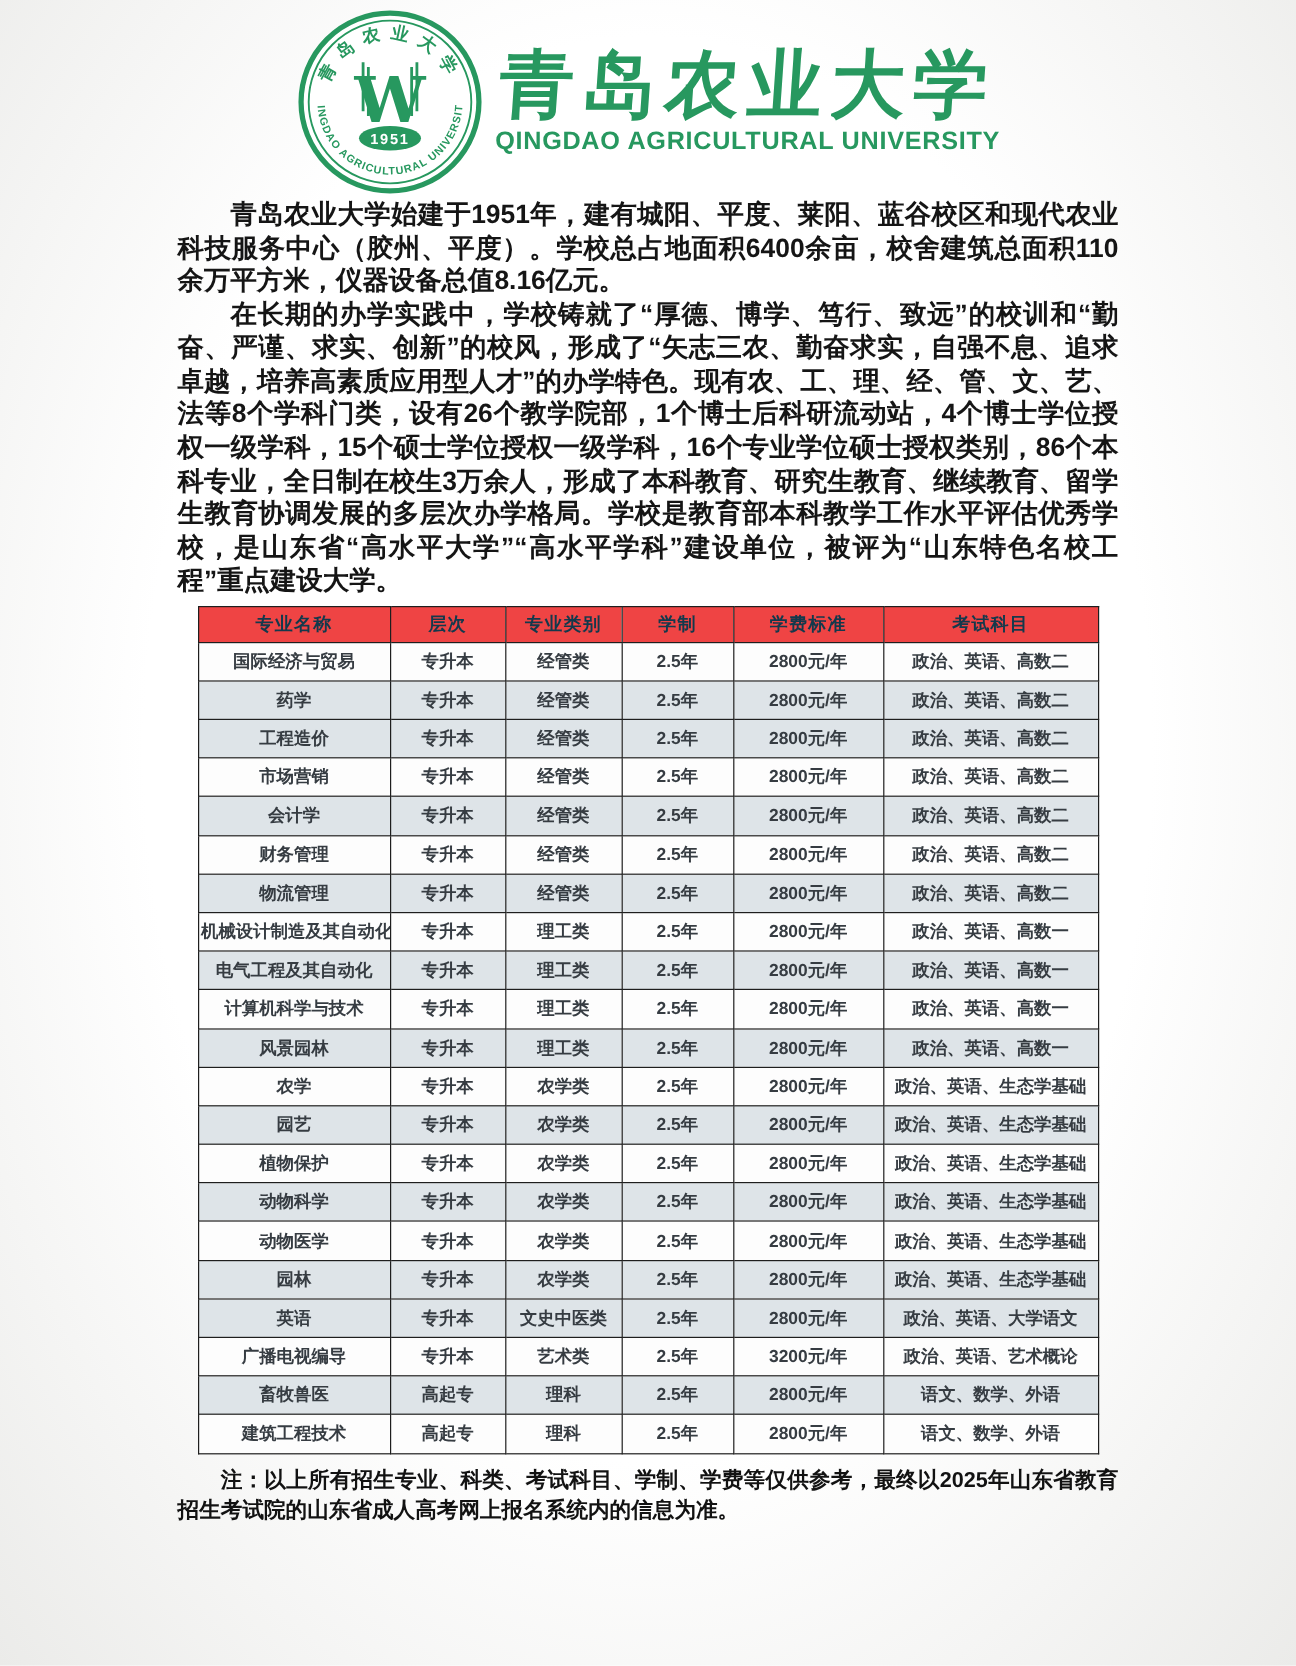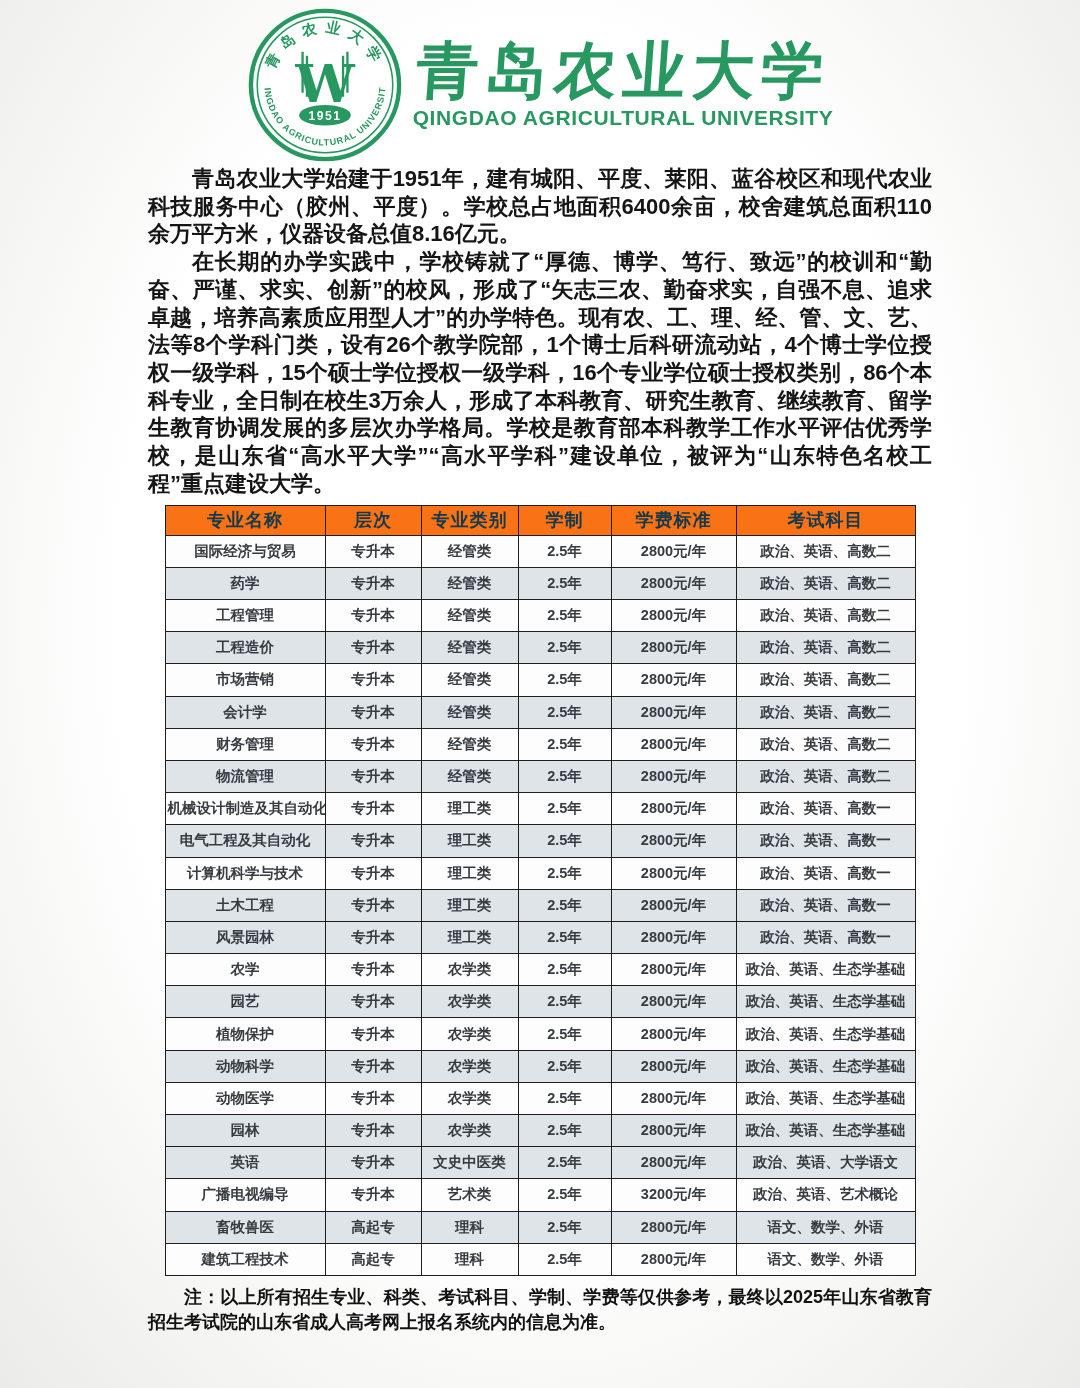--- a/index.html
+++ b/index.html
@@ -45,22 +45,22 @@
     width: 750px; margin: 7px auto 0;
     border-collapse: collapse; table-layout: fixed;
   }
   .majors th, .majors td {
     border: 1.6px solid #1e1e1e;
     text-align: center; vertical-align: middle;
     font-weight: bold; padding: 0 2px;
     overflow: hidden; white-space: nowrap;
   }
   .majors th {
-    background: #f97316; color: #13394c;
-    height: 30px; font-size: 18px; letter-spacing: 1px;
+    background: #ef4444; color: #13394c;
+    height: 30px; font-size: 15px; letter-spacing: 1px;
   }
   .majors td { height: 32.2px; font-size: 14.5px; color: #363c42; background: #fdfdfd; }
   .majors tr.stripe td { background: #dee4e8; }
 
   
   .note {
     width: 784px; margin: 9px auto 0;
     font-size: 18px; font-weight: bold; line-height: 1.42;
     text-align: justify; text-indent: 2em; color: #121212;
   }
@@ -131,28 +131,20 @@
           <td>政治、英语、高数二</td>
         </tr>
         <tr class="stripe">
           <td>药学</td>
           <td>专升本</td>
           <td>经管类</td>
           <td>2.5年</td>
           <td>2800元/年</td>
           <td>政治、英语、高数二</td>
         </tr>
-        <tr class="plain">
-          <td>工程管理</td>
-          <td>专升本</td>
-          <td>经管类</td>
-          <td>2.5年</td>
-          <td>2800元/年</td>
-          <td>政治、英语、高数二</td>
-        </tr>
         <tr class="stripe">
           <td>工程造价</td>
           <td>专升本</td>
           <td>经管类</td>
           <td>2.5年</td>
           <td>2800元/年</td>
           <td>政治、英语、高数二</td>
         </tr>
         <tr class="plain">
           <td>市场营销</td>
@@ -197,28 +189,20 @@
         <tr class="stripe">
           <td>电气工程及其自动化</td>
           <td>专升本</td>
           <td>理工类</td>
           <td>2.5年</td>
           <td>2800元/年</td>
           <td>政治、英语、高数一</td>
         </tr>
         <tr class="plain">
           <td>计算机科学与技术</td>
-          <td>专升本</td>
-          <td>理工类</td>
-          <td>2.5年</td>
-          <td>2800元/年</td>
-          <td>政治、英语、高数一</td>
-        </tr>
-        <tr class="stripe">
-          <td>土木工程</td>
           <td>专升本</td>
           <td>理工类</td>
           <td>2.5年</td>
           <td>2800元/年</td>
           <td>政治、英语、高数一</td>
         </tr>
         <tr class="stripe">
           <td>风景园林</td>
           <td>专升本</td>
           <td>理工类</td>

